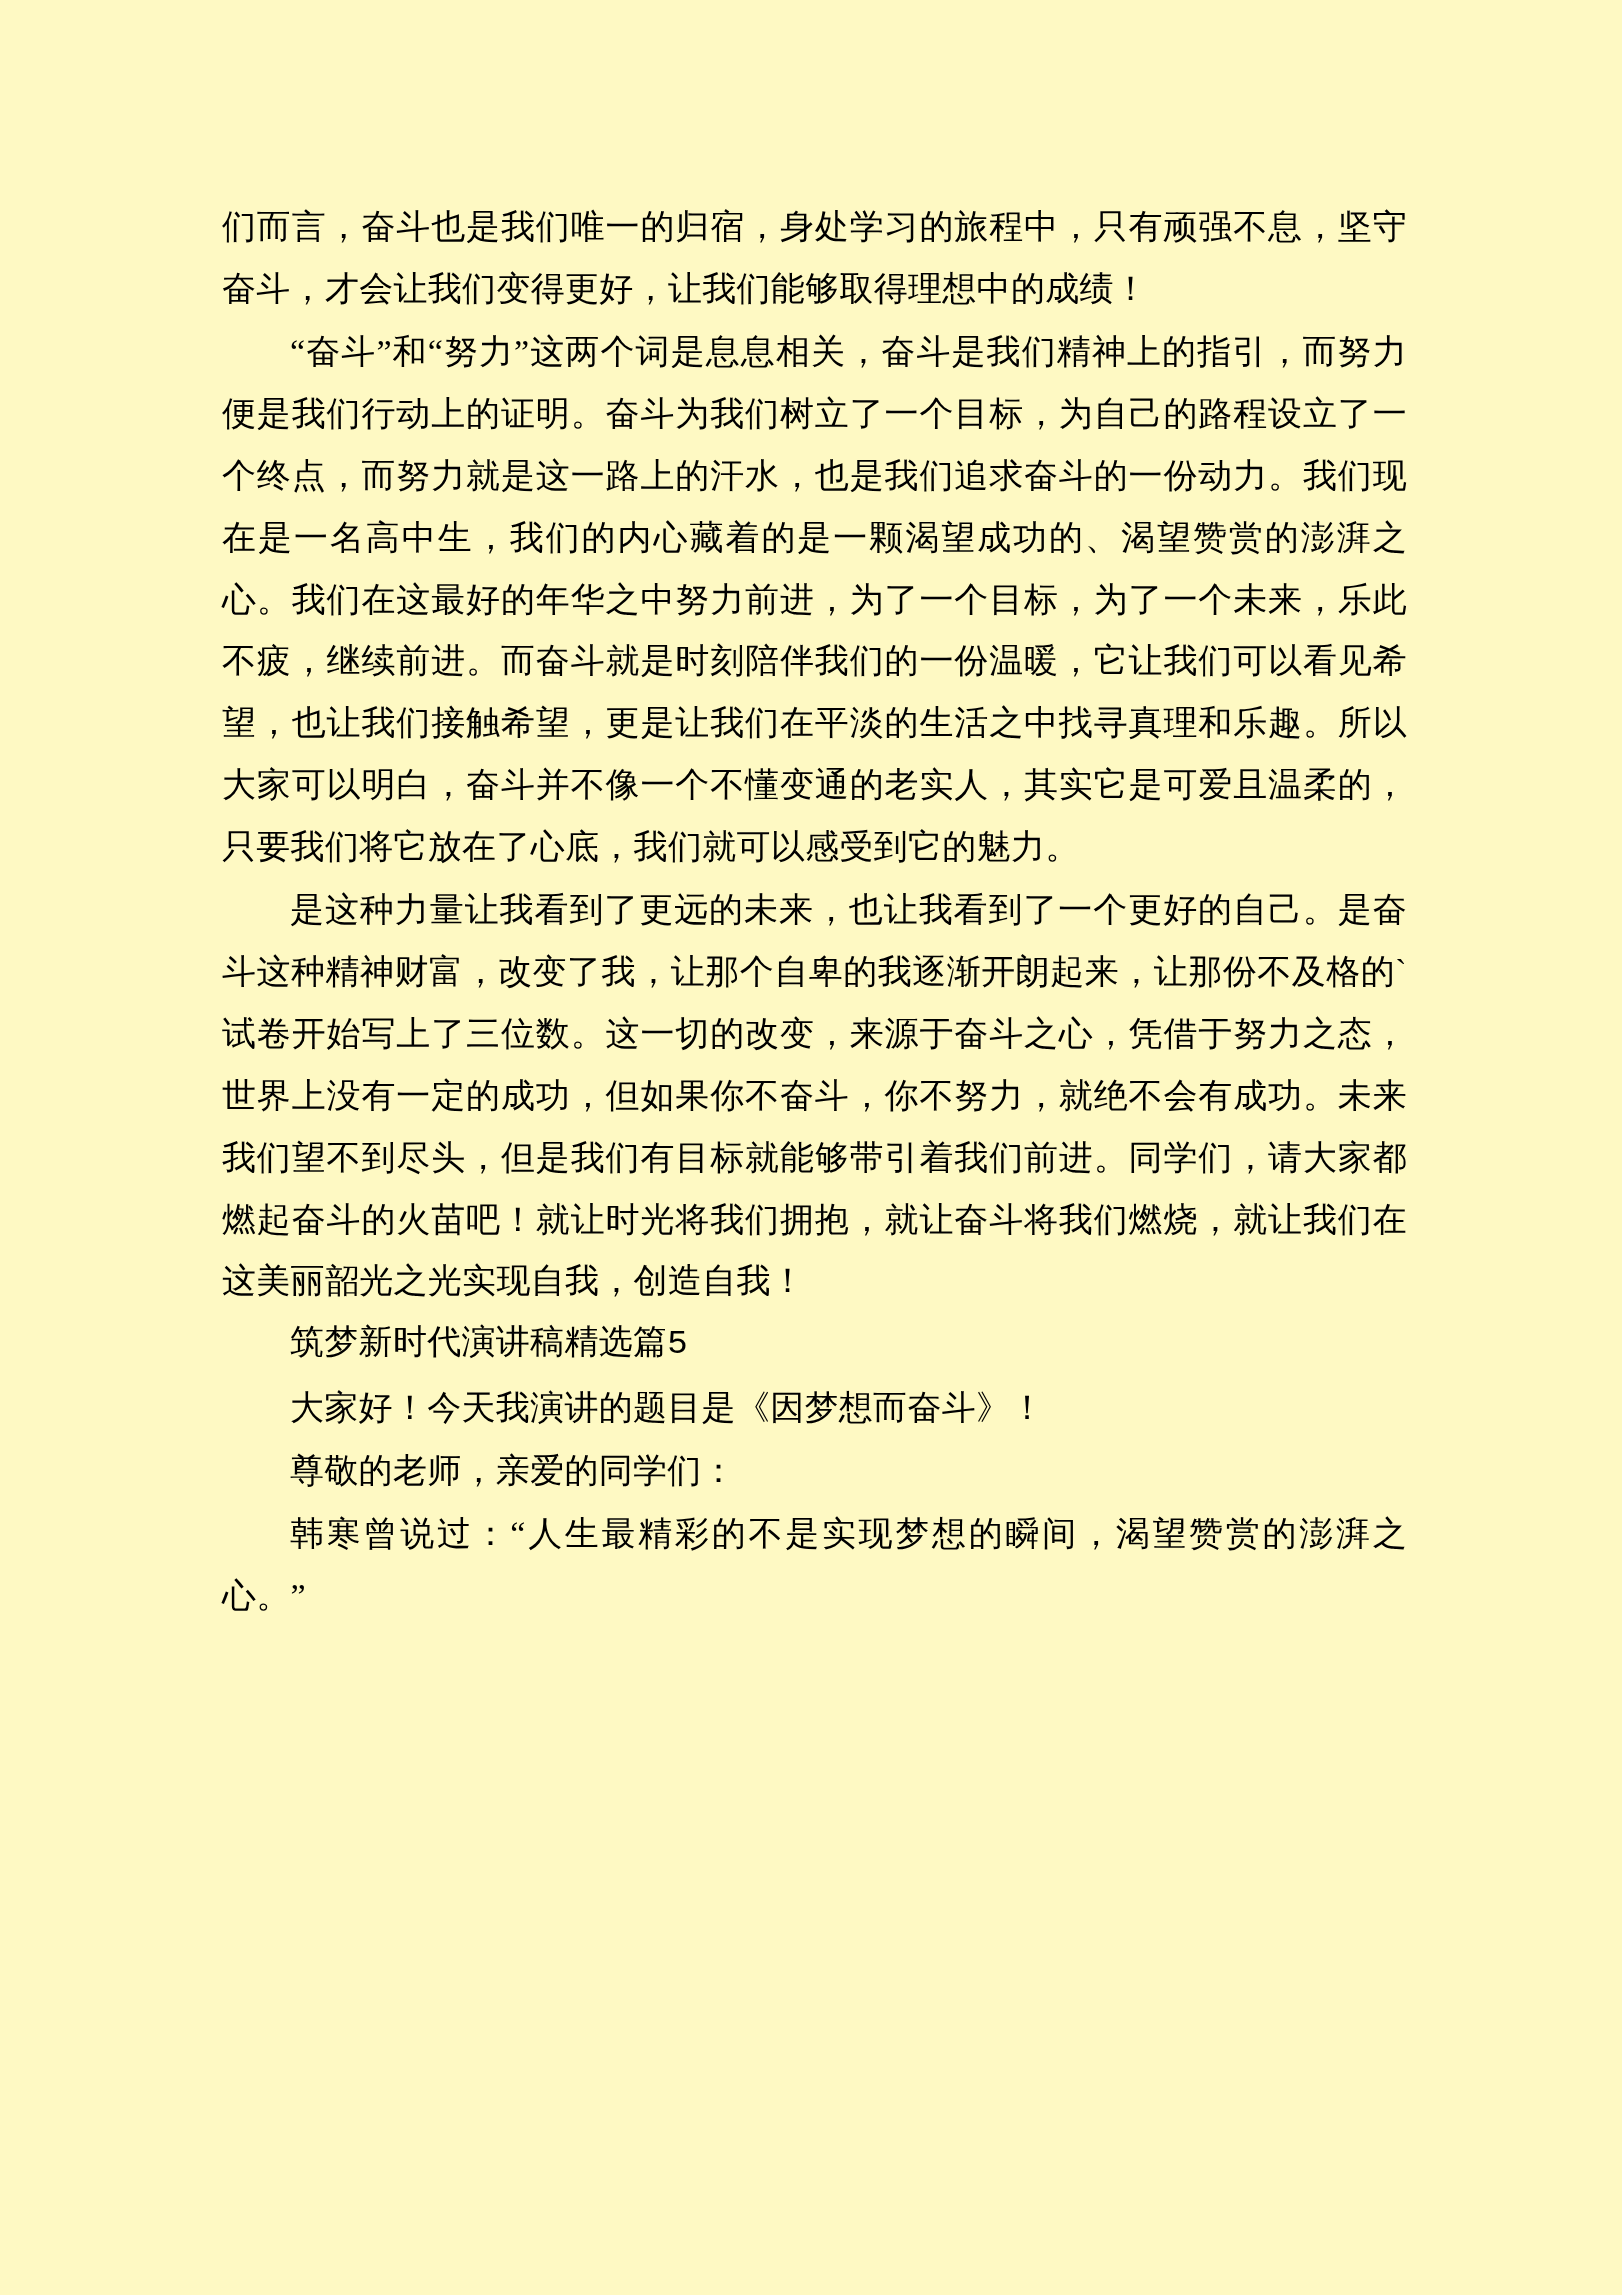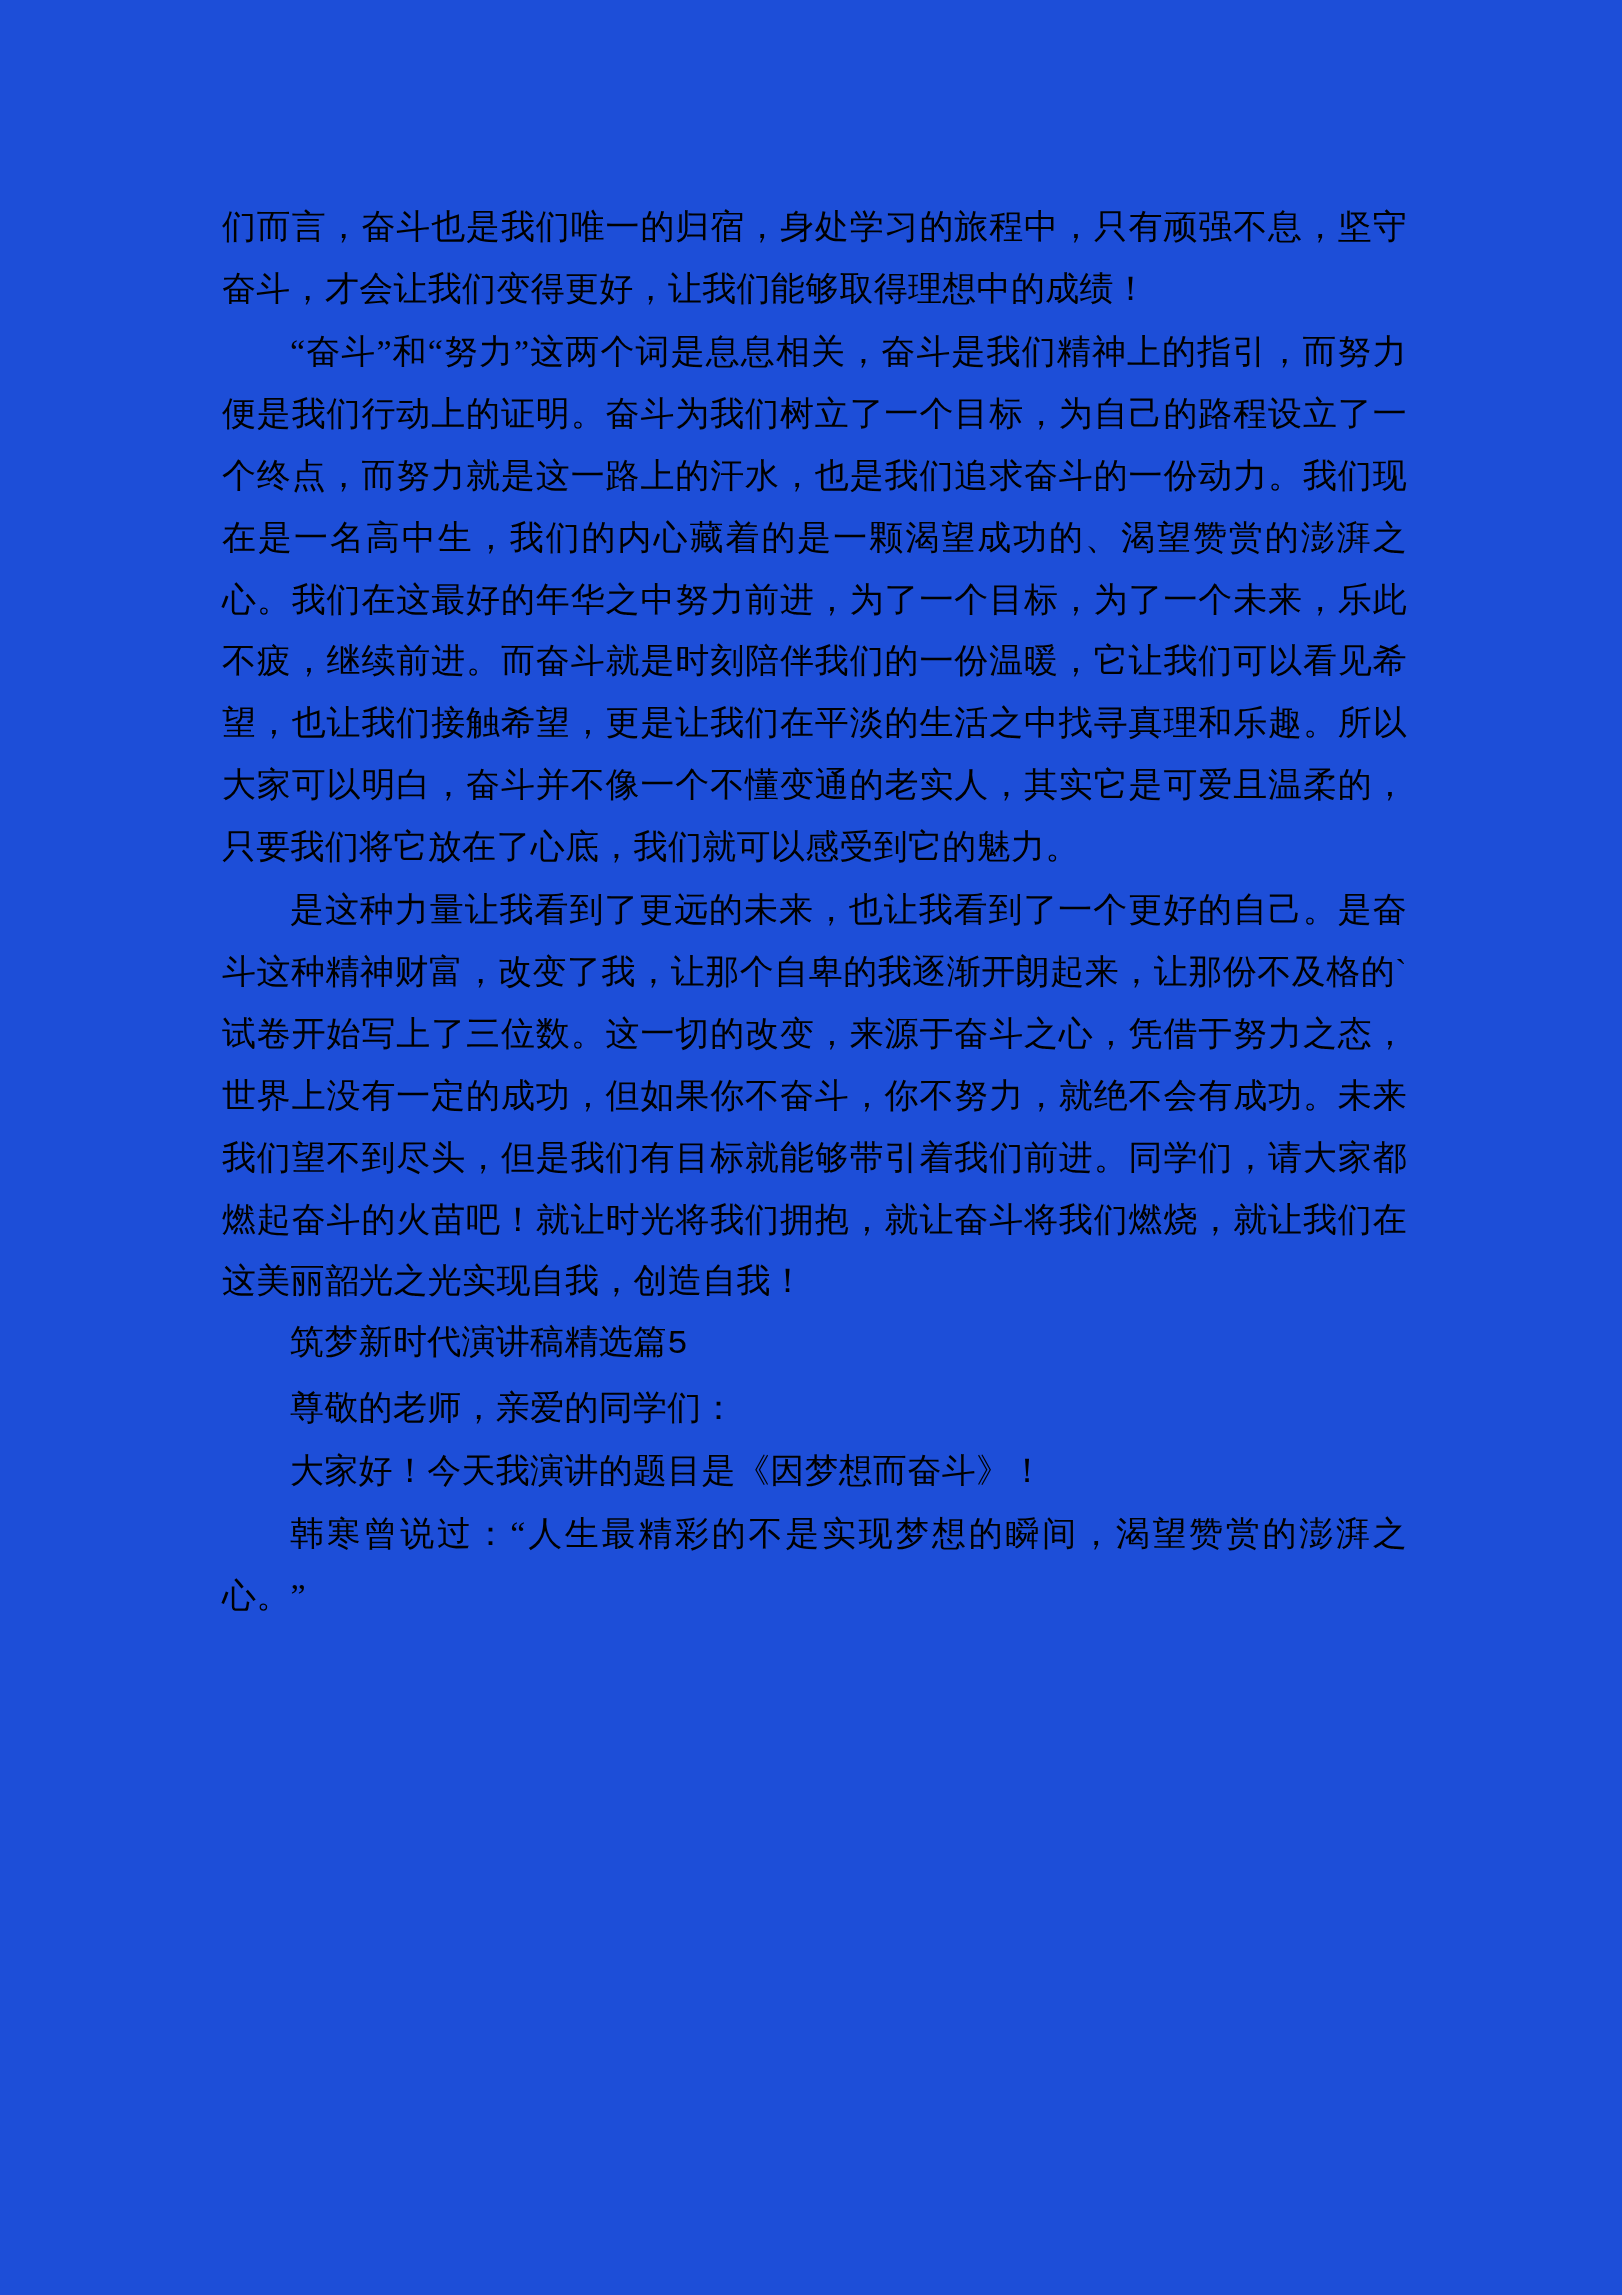--- a/index.html
+++ b/index.html
@@ -13,21 +13,21 @@
     font-family: "Liberation Serif", "DejaVu Serif", serif;
     color: #000000;
     -webkit-font-smoothing: antialiased;
   }
   .page {
     position: relative;
     width: 1623px;
     height: 2295px;
     box-sizing: border-box;
     padding: 196px 216px 170px 222px;
-    background: #1d4ed8;
+    background: #fef9c3;
   }
   .doc-body {
     font-size: 34px;
     line-height: 1.82;
     text-align: justify;
     text-justify: inter-ideograph;
     letter-spacing: 0.3px;
   }
   p.para {
     margin: 0 0 1.3px 0;
@@ -44,18 +44,18 @@
 </style>
 </head>
 <body>
 
 <div class="page">
   <div class="doc-body">
     <p class="para">们而言，奋斗也是我们唯一的归宿，身处学习的旅程中，只有顽强不息，坚守奋斗，才会让我们变得更好，让我们能够取得理想中的成绩！</p>
     <p class="para indent">“奋斗”和“努力”这两个词是息息相关，奋斗是我们精神上的指引，而努力便是我们行动上的证明。奋斗为我们树立了一个目标，为自己的路程设立了一个终点，而努力就是这一路上的汗水，也是我们追求奋斗的一份动力。我们现在是一名高中生，我们的内心藏着的是一颗渴望成功的、渴望赞赏的澎湃之心。我们在这最好的年华之中努力前进，为了一个目标，为了一个未来，乐此不疲，继续前进。而奋斗就是时刻陪伴我们的一份温暖，它让我们可以看见希望，也让我们接触希望，更是让我们在平淡的生活之中找寻真理和乐趣。所以大家可以明白，奋斗并不像一个不懂变通的老实人，其实它是可爱且温柔的，只要我们将它放在了心底，我们就可以感受到它的魅力。</p>
     <p class="para indent">是这种力量让我看到了更远的未来，也让我看到了一个更好的自己。是奋斗这种精神财富，改变了我，让那个自卑的我逐渐开朗起来，让那份不及格的`试卷开始写上了三位数。这一切的改变，来源于奋斗之心，凭借于努力之态，世界上没有一定的成功，但如果你不奋斗，你不努力，就绝不会有成功。未来我们望不到尽头，但是我们有目标就能够带引着我们前进。同学们，请大家都燃起奋斗的火苗吧！就让时光将我们拥抱，就让奋斗将我们燃烧，就让我们在这美丽韶光之光实现自我，创造自我！</p>
     <p class="heading-line">筑梦新时代演讲稿精选篇5</p>
+    <p class="para indent">大家好！今天我演讲的题目是《因梦想而奋斗》！</p>
     <p class="para indent">尊敬的老师，亲爱的同学们：</p>
-    <p class="para indent">大家好！今天我演讲的题目是《因梦想而奋斗》！</p>
     <p class="para indent">韩寒曾说过：“人生最精彩的不是实现梦想的瞬间，渴望赞赏的澎湃之心。”</p>
   </div>
 </div>
 
 
 </body></html>

